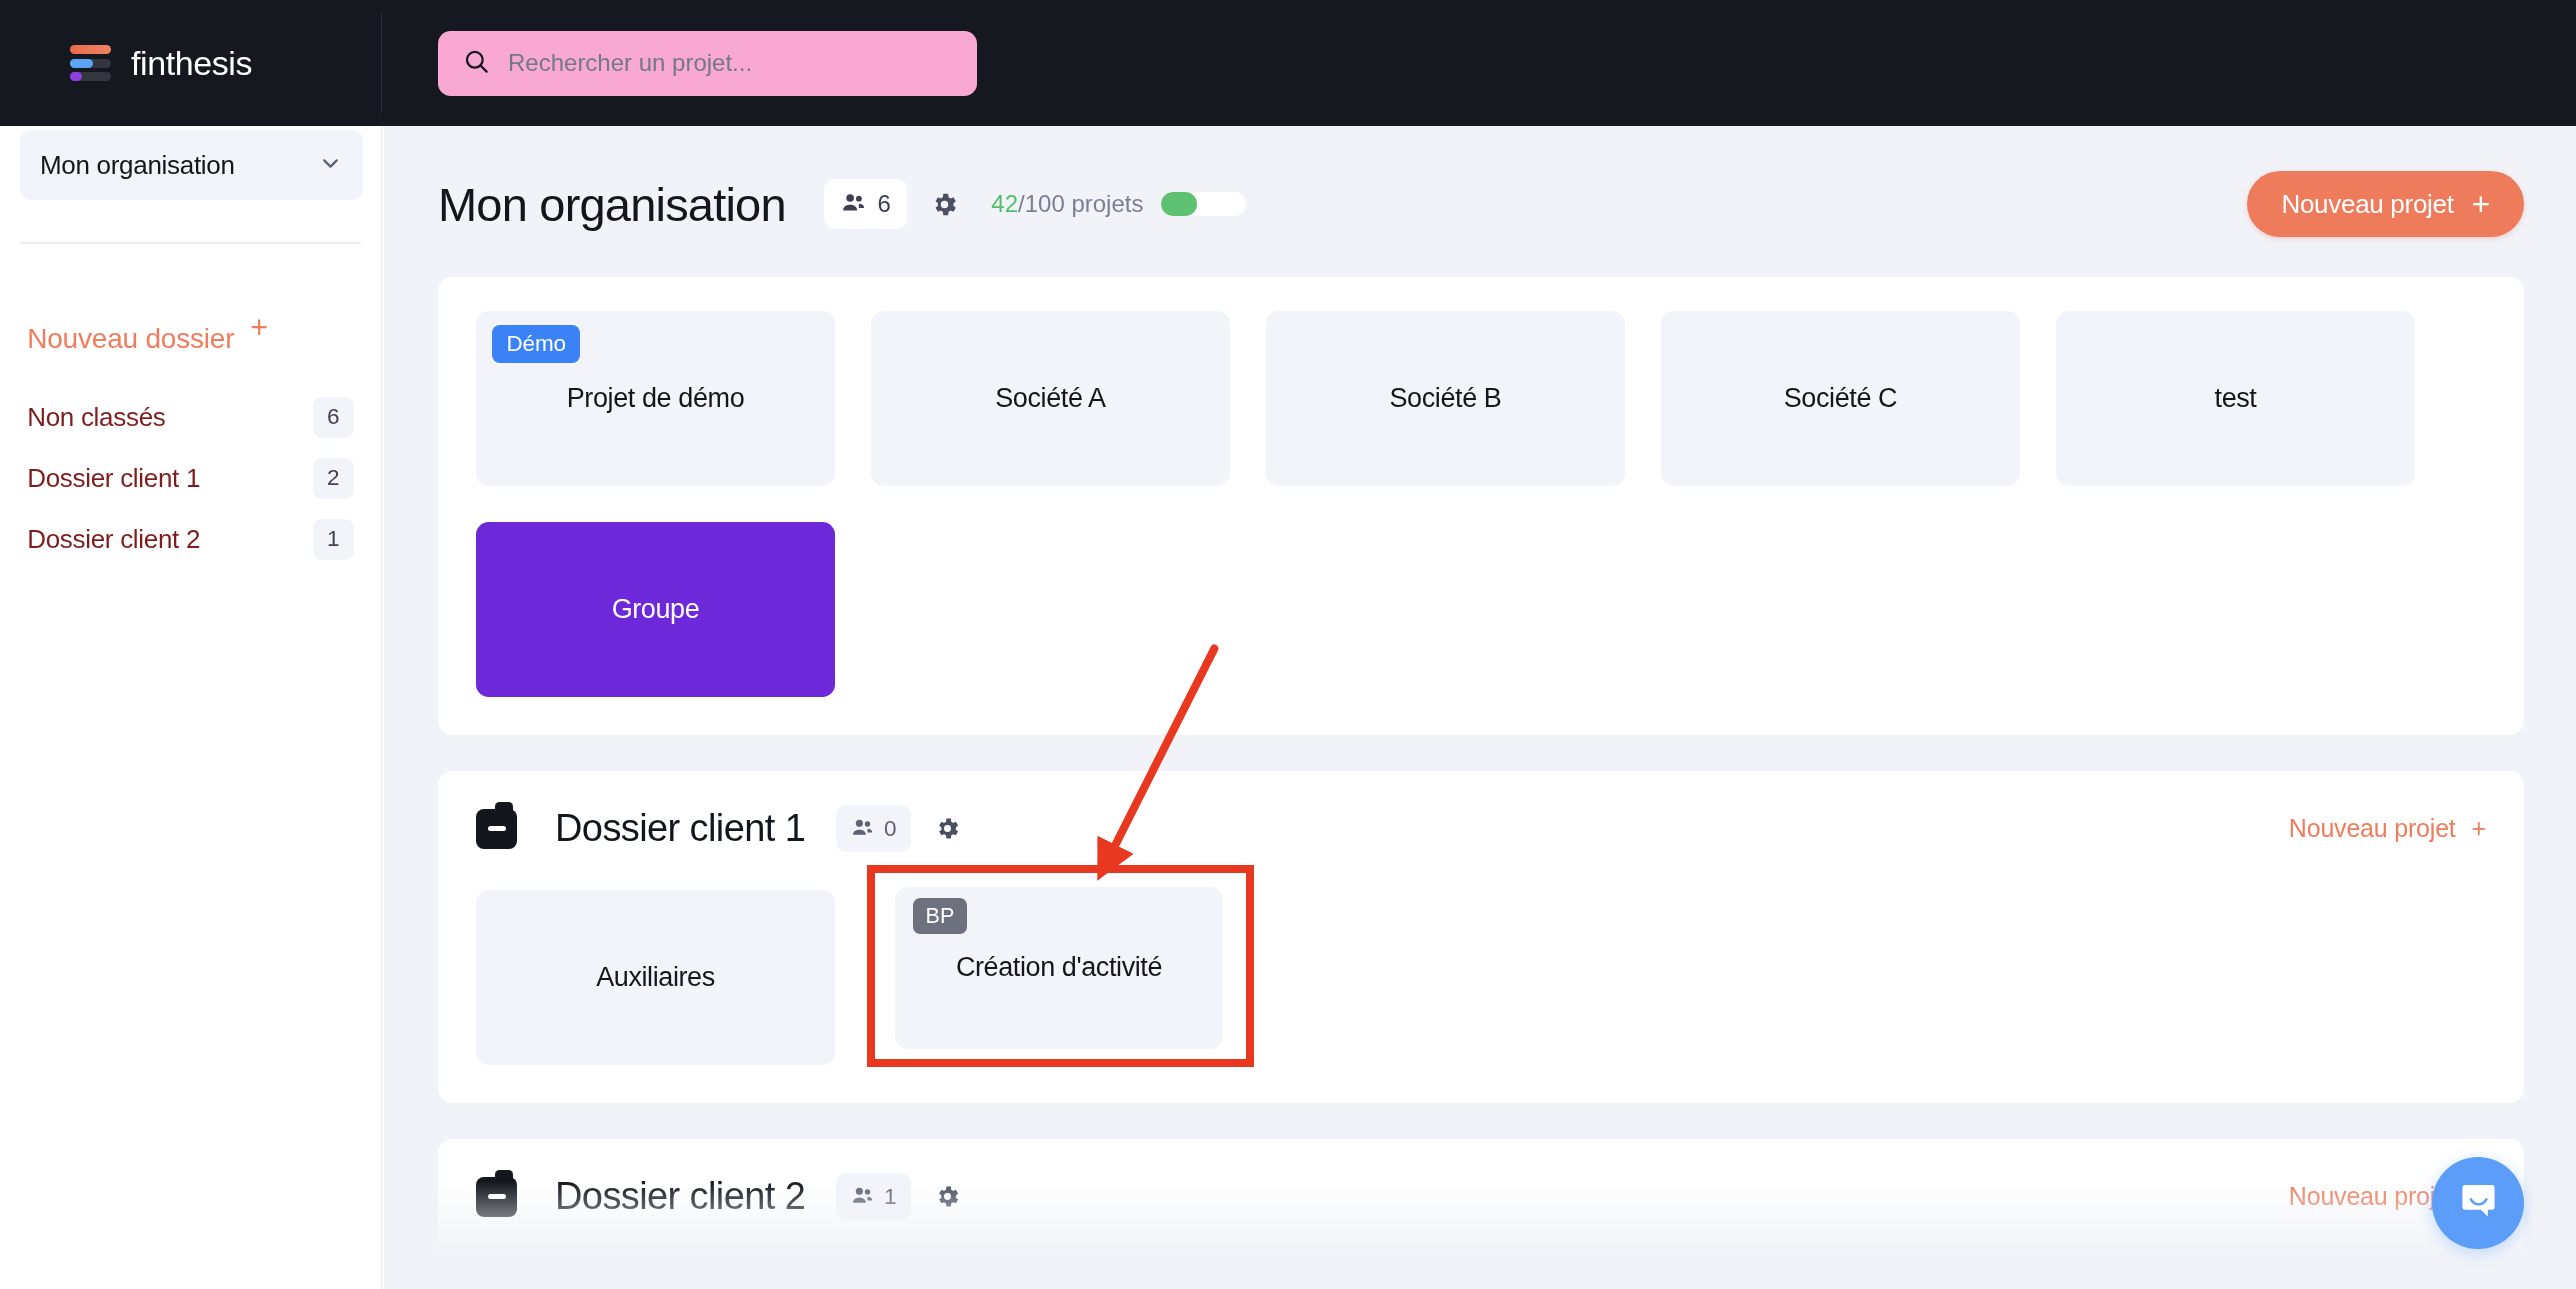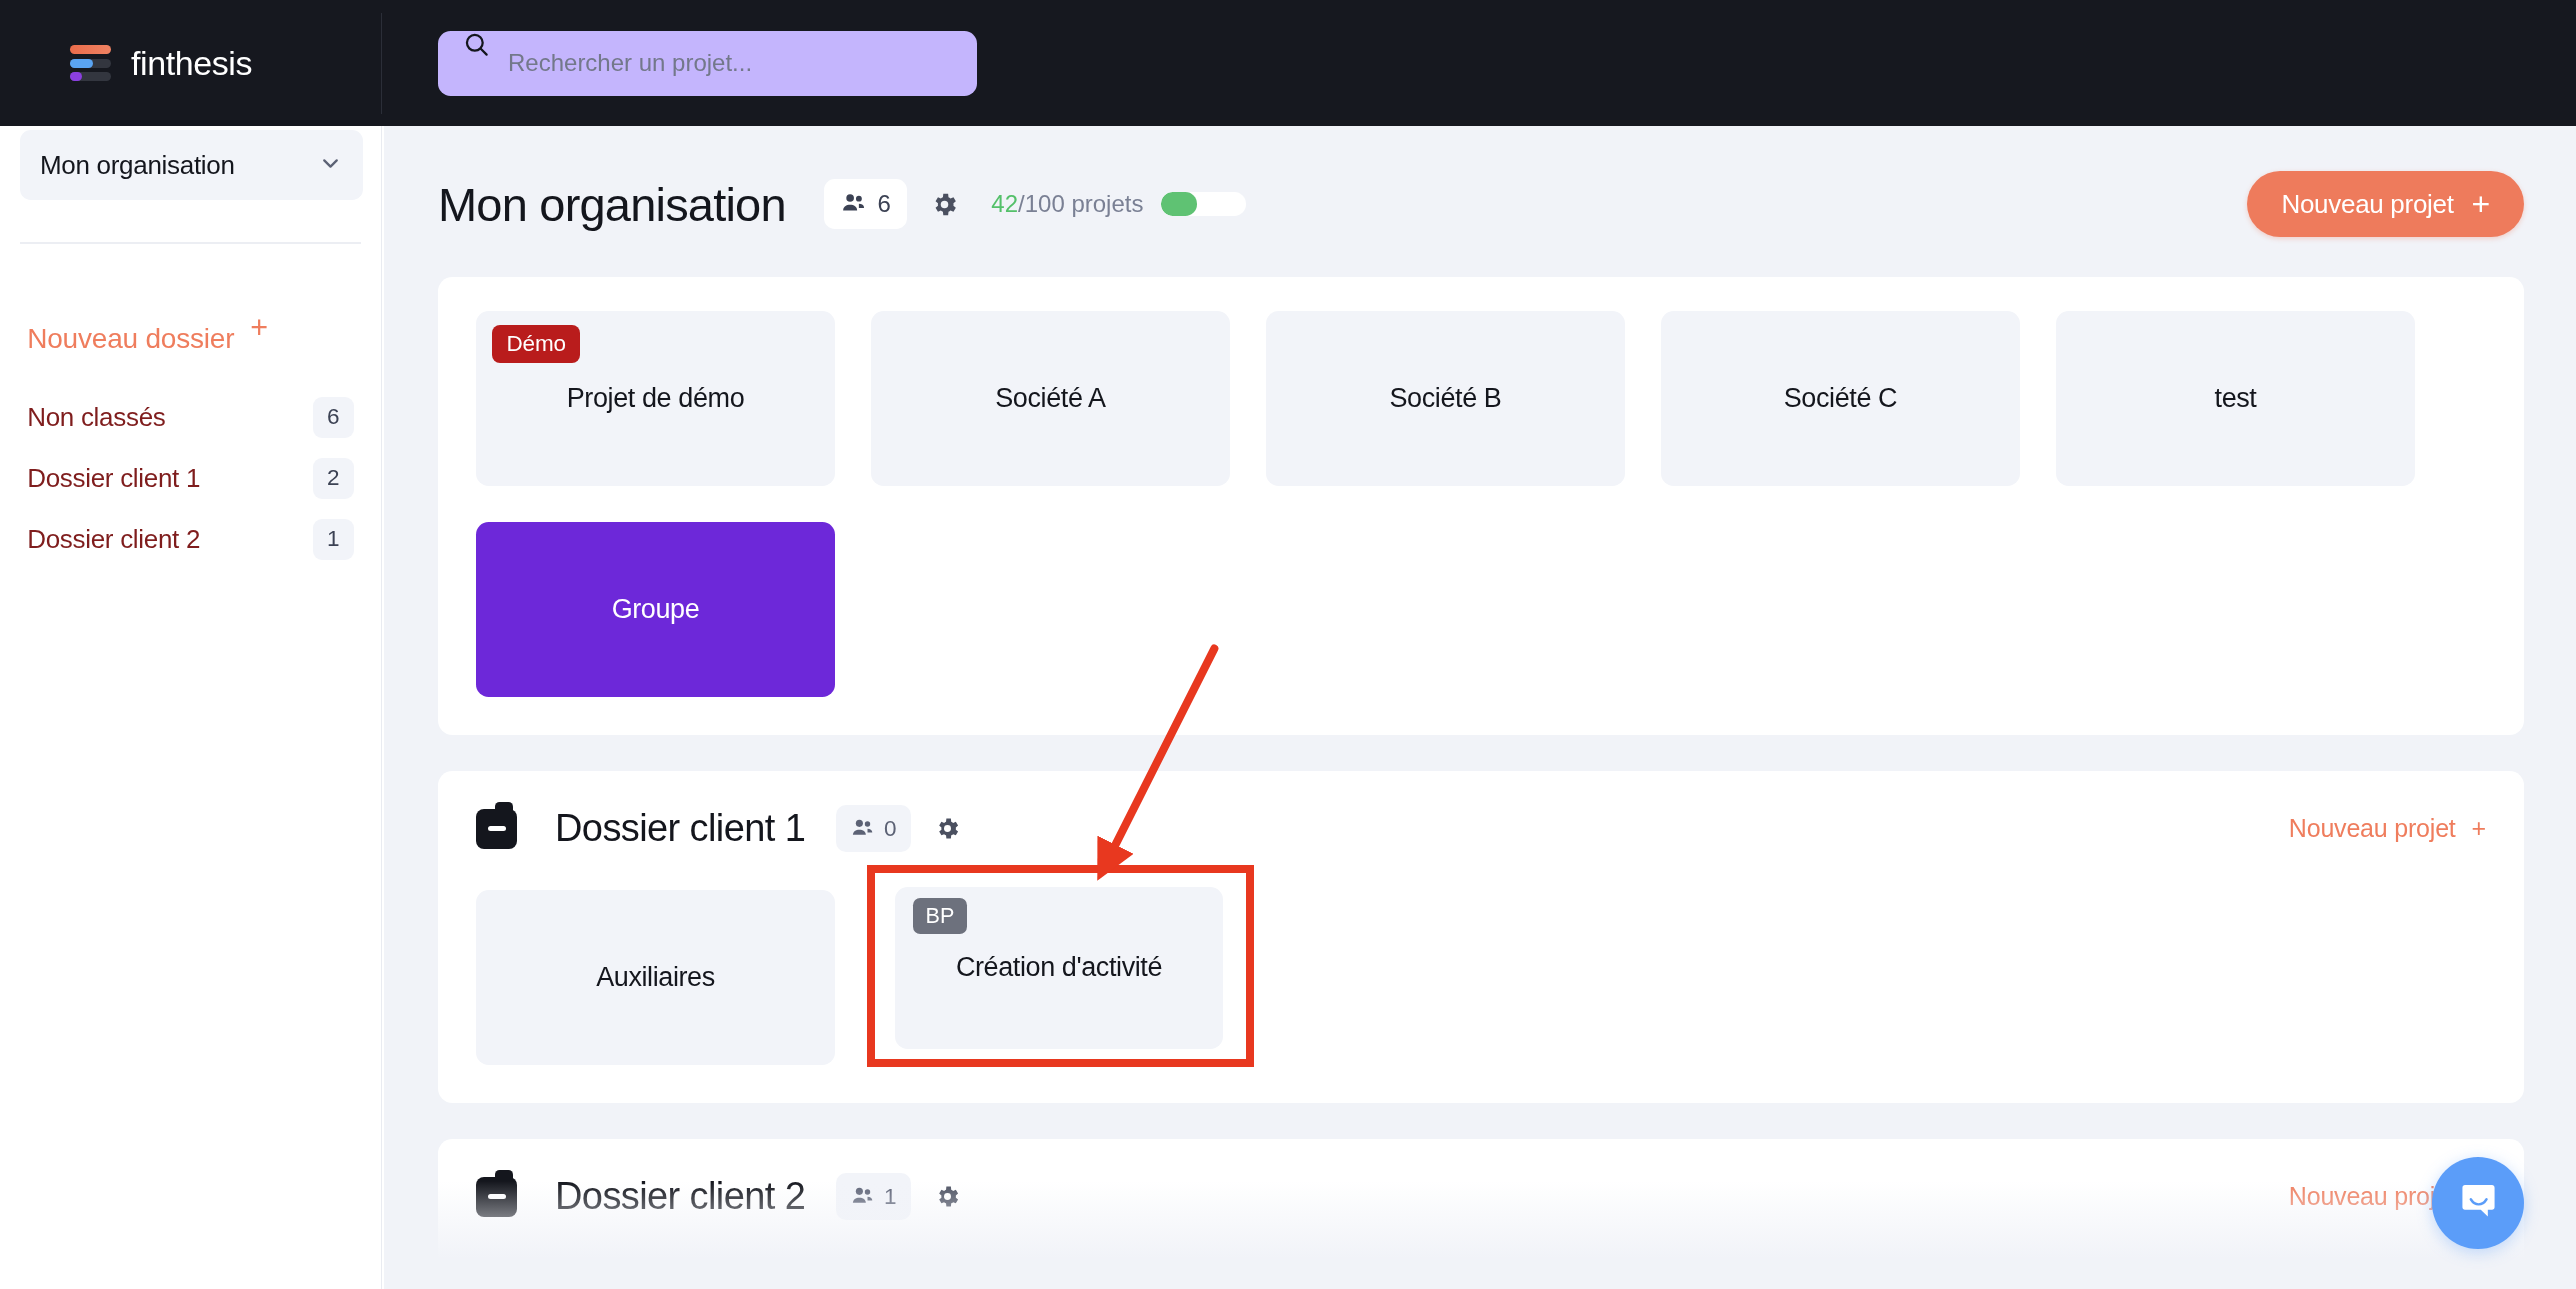--- a/index.html
+++ b/index.html
@@ -46,22 +46,22 @@
     position: absolute; left: 0; top: 0;
     width: 11.7px; height: 9px; border-radius: 5.4px; background: #8b3fe0;
   }
   .brand-name {
     color: #ffffff; font-size: 34px; font-weight: 400; letter-spacing: -0.4px;
   }
 
   .search-wrap { padding-left: 56px; }
   .search-box {
     width: 539px; height: 65px;
-    background: #c4b5fd; border-radius: 12.6px;
-    display: flex; gap: 18px;
+    background: #f9a8d4; border-radius: 12.6px;
+    display: flex; align-items: center; gap: 18px;
     padding: 0 25px;
   }
   .search-box svg { flex: 0 0 auto; }
   .search-input {
     border: 0; outline: 0; background: transparent;
     font-family: "Liberation Sans", sans-serif;
     font-size: 24px; color: #4b5060; width: 100%;
   }
   .search-input::placeholder { color: #73788a; }
 
@@ -185,21 +185,21 @@
     font-size: 27px; color: #14161d; letter-spacing: -0.4px; text-align: center;
   }
   .pcard.group { background: #6d28d9; }
   .pcard.group .pcard-title { color: #ffffff; }
   .pcard-badge {
     position: absolute; top: 14.4px; left: 16px;
     height: 38px; padding: 0 14.4px; border-radius: 8px;
     display: flex; align-items: center;
     font-size: 22.5px; color: #ffffff; letter-spacing: -0.1px;
   }
-  .badge-demo { background: #b91c1c; }
+  .badge-demo { background: #3b82f6; }
   .badge-bp { background: #6d717d; }
 
   .folder-head { display: flex; align-items: center; margin-bottom: 38px; }
   .folder-icon {
     width: 41px; height: 40px; border-radius: 8px;
     background: #14161d; position: relative; flex: 0 0 auto;
   }
   .folder-icon::before {
     content: ""; position: absolute; top: -6.3px; right: 3.6px;
     width: 18px; height: 10.8px; border-radius: 4.5px 4.5px 0 0; background: #14161d;

